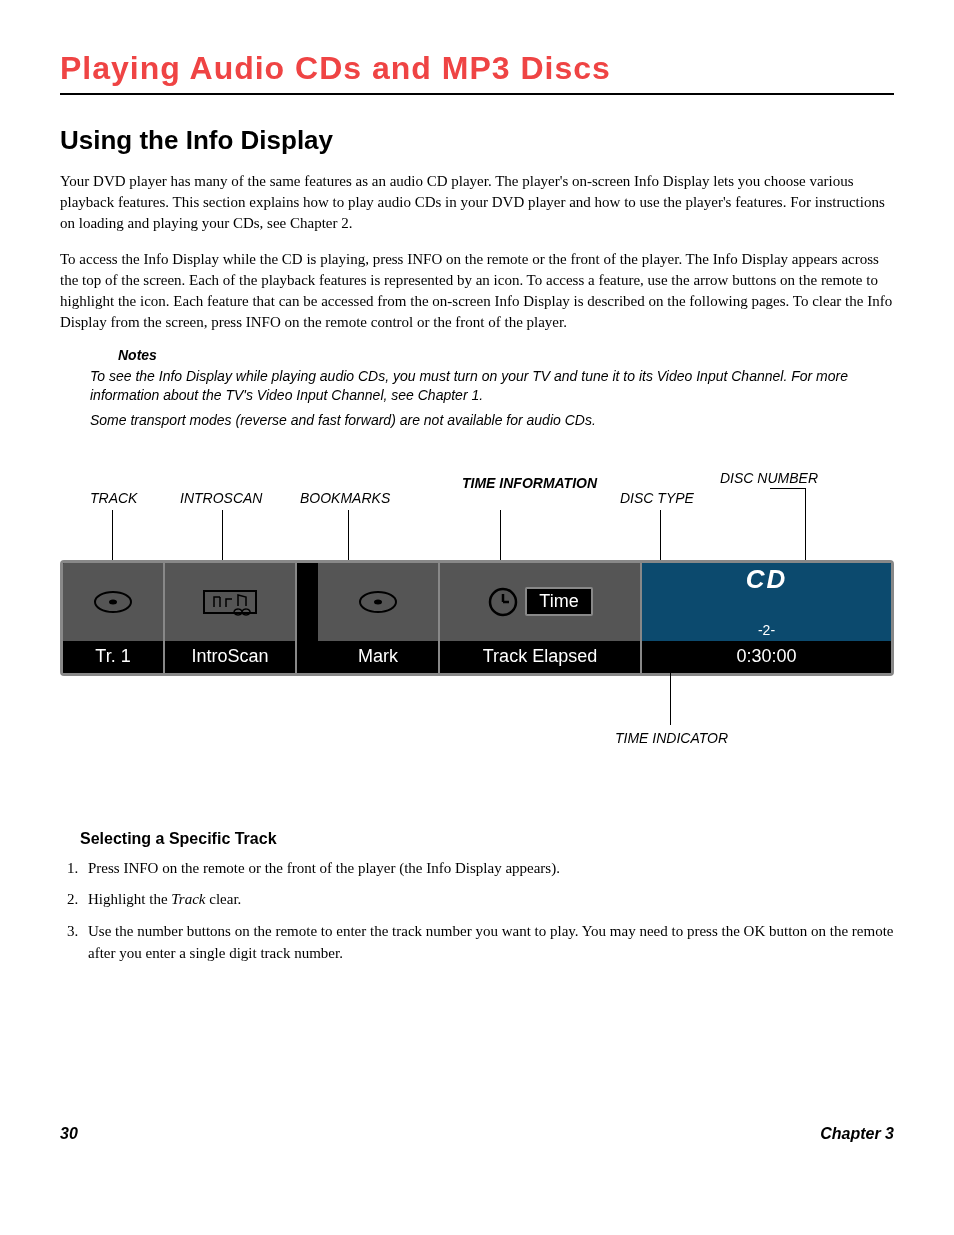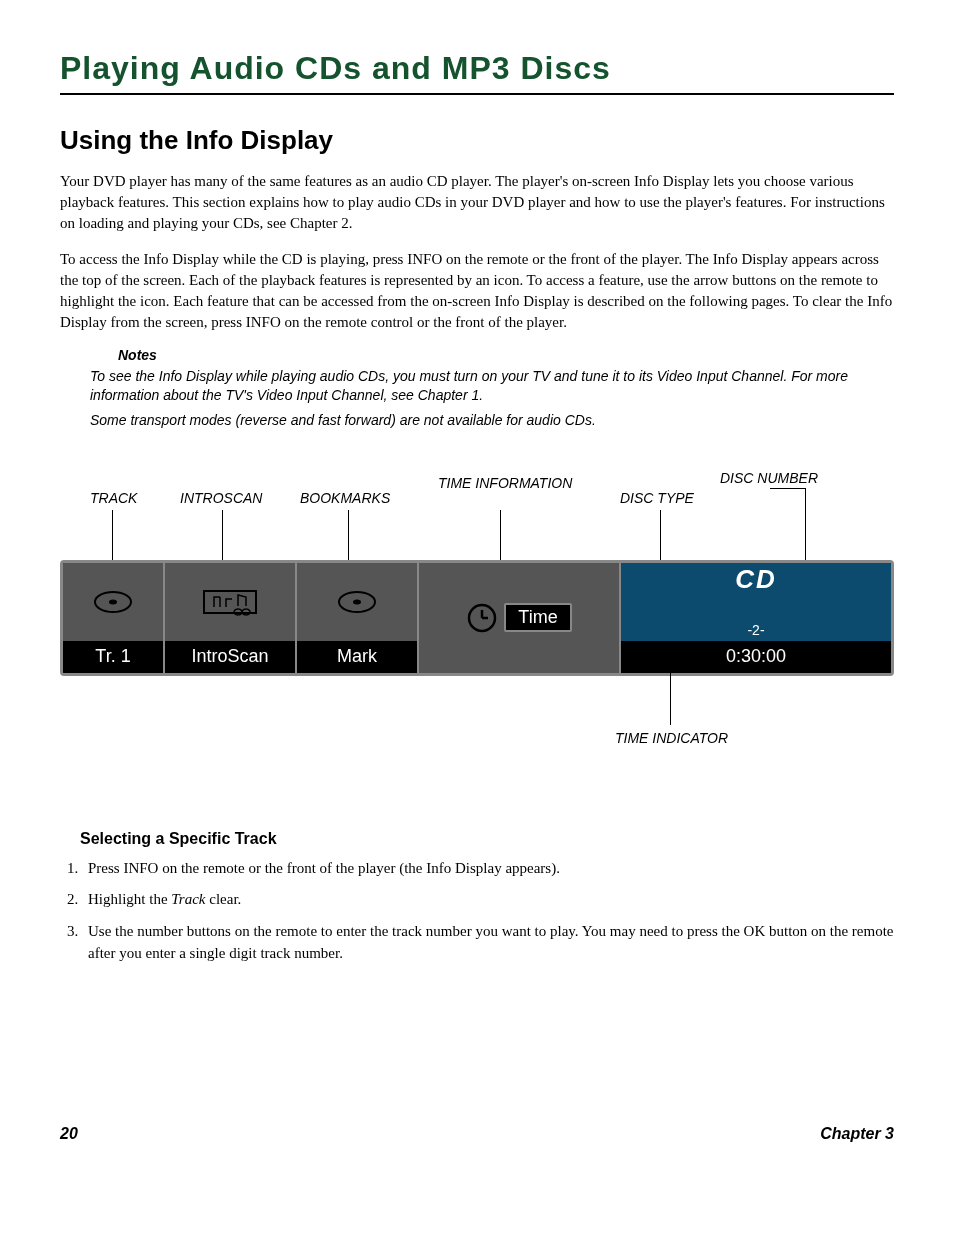--- a/index.html
+++ b/index.html
@@ -8,21 +8,21 @@
     font-family: Georgia, 'Times New Roman', serif;
     color: #000;
     background: #fff;
     width: 954px;
     box-sizing: border-box;
   }
   .chapter-title {
     font-family: Arial, Helvetica, sans-serif;
     font-weight: 900;
     font-size: 32px;
-    color: #14532d;
+    color: #ef4444;
     letter-spacing: 1px;
     border-bottom: 2px solid #000;
     padding-bottom: 6px;
     margin-bottom: 30px;
   }
   .section-title {
     font-family: Arial, Helvetica, sans-serif;
     font-weight: bold;
     font-size: 26px;
     margin-bottom: 14px;
@@ -110,21 +110,21 @@
     height: 32px;
     background: #000;
     display: flex;
     align-items: center;
     justify-content: center;
     font-size: 18px;
     color: #fff;
   }
   .cell-track { width: 100px; }
   .cell-intro { width: 130px; }
-  .cell-mark  { width: 120px; }
+  .cell-mark  { width: 120px; padding-left: 21px; }
   .cell-time  { width: 200px; }
   .cell-disc  { flex: 1; }
   .time-btn {
     background: #000;
     border: 2px solid #888;
     color: #fff;
     padding: 2px 12px;
     font-size: 18px;
     border-radius: 2px;
   }
@@ -202,21 +202,21 @@
   <div class="diagram-labels-top">
     <div class="dlabel" style="left:30px; top:20px;">TRACK</div>
     <div class="leader" style="left:52px; top:40px; height:50px;"></div>
 
     <div class="dlabel" style="left:120px; top:20px;">INTROSCAN</div>
     <div class="leader" style="left:162px; top:40px; height:50px;"></div>
 
     <div class="dlabel" style="left:240px; top:20px;">BOOKMARKS</div>
     <div class="leader" style="left:288px; top:40px; height:50px;"></div>
 
-    <div class="dlabel" style="left:378px; top:6px; text-align:center;">
+    <div class="dlabel" style="left:402px; top:6px; text-align:center;font-weight:bold;">
       <div style="line-height:1.1;">TIME INFORMATION</div>
     </div>
     <div class="leader" style="left:440px; top:40px; height:50px;"></div>
 
     <div class="dlabel" style="left:560px; top:20px;">DISC TYPE</div>
     <div class="leader" style="left:600px; top:40px; height:50px;"></div>
 
     <div class="dlabel" style="left:660px; top:0px;">DISC NUMBER</div>
     <div style="position:absolute; left:710px; top:18px; width:35px; height:1px; background:#000;"></div>
     <div style="position:absolute; left:745px; top:18px; width:1px; height:130px; background:#000;"></div>
@@ -252,20 +252,21 @@
       <div class="value-row">Mark</div>
     </div>
     <div class="info-cell cell-time">
       <div class="icon-row">
         <svg width="32" height="32" viewBox="0 0 32 32">
             <circle cx="16" cy="16" r="13" fill="none" stroke="#000" stroke-width="2.5"></circle>
             <path d="M16 16 L16 8 M16 16 L22 16" stroke="#000" stroke-width="2.5" fill="none"></path>
           </svg>
         <div class="time-btn">Time</div>
       </div>
+      <div class="value-row">Track Elapsed</div>
     </div>
     <div class="info-cell cell-disc">
       <div class="disc-top">
         <div class="cd-logo">CD</div>
         <div class="cd-num">-2-</div>
       </div>
       <div class="value-row">0:30:00</div>
     </div>
   </div>
 
@@ -277,15 +278,15 @@
 
 <ol class="steps">
   <li>Press INFO on the remote or the front of the player (the Info Display appears).</li>
   <li>
     <span>Highlight the </span><span class="italic">Track</span><span> clear.</span>
   </li>
   <li>Use the number buttons on the remote to enter the track number you want to play. You may need to press the OK button on the remote after you enter a single digit track number.</li>
 </ol>
 
 <div class="footer">
-  <div>20</div>
+  <div>30</div>
   <div>Chapter 3</div>
 </div>
 
 </body></html>

